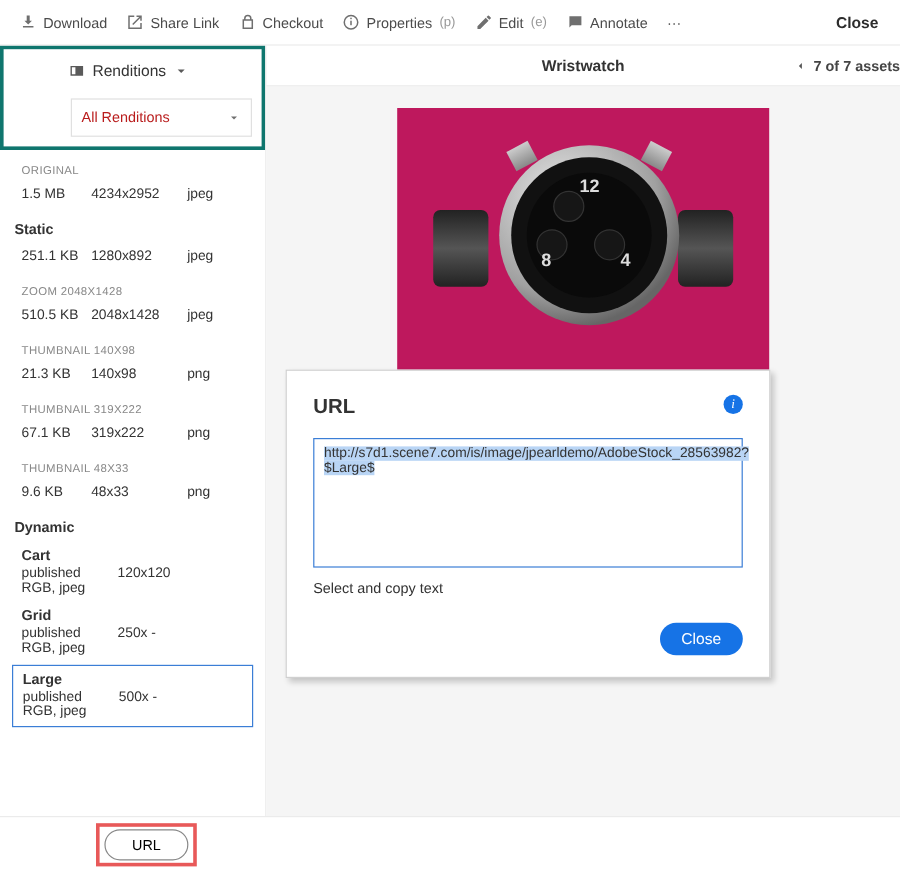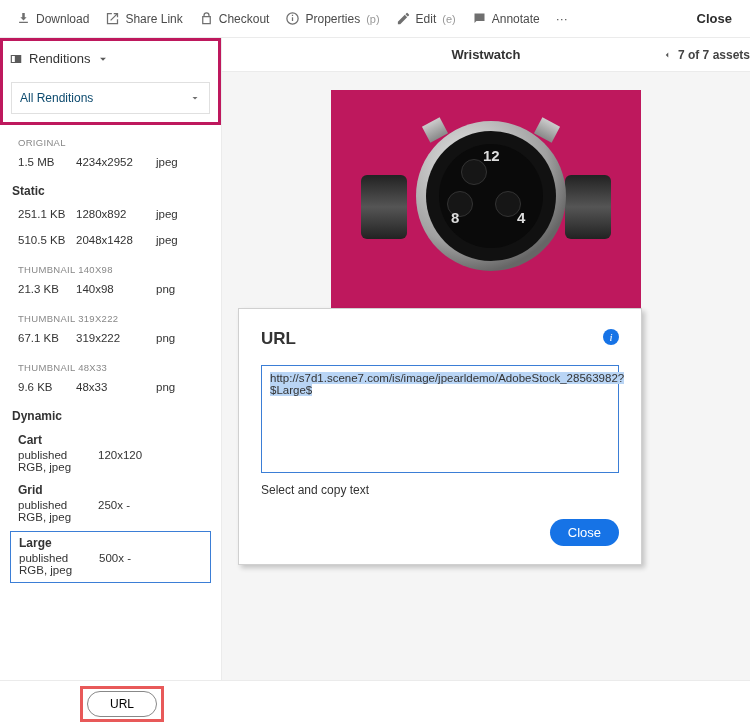--- a/index.html
+++ b/index.html
@@ -6,24 +6,24 @@
 body { width: 750px; height: 726px; background: #fff; color: #333; font-size: 13px; position: relative; overflow: hidden; }
 
 .toolbar { display: flex; align-items: center; height: 38px; border-bottom: 1px solid #ebebeb; padding: 0 8px; }
 .tb-item { display: flex; align-items: center; gap: 5px; padding: 0 8px; height: 100%; cursor: pointer; color: #4b4b4b; font-size: 12px; }
 .tb-item svg { width: 15px; height: 15px; fill: #6f6f6f; }
 .tb-item .sub { color: #999; font-size: 11px; margin-left: 1px; }
 .tb-close { margin-left: auto; font-weight: 600; color: #2c2c2c; padding: 0 10px; }
 
 .body { display: flex; height: calc(726px - 38px - 46px); }
 .sidebar { width: 222px; border-right: 1px solid #ebebeb; display: flex; flex-direction: column; overflow: hidden;}
-.highlight-box { border: 3px solid #be185d; margin-bottom: 4px;}
+.highlight-box { border: 3px solid #0f766e; margin-bottom: 4px; padding-left: 48px;}
 .renditions-head { display: flex; align-items: center; gap: 6px; padding: 10px 6px; }
 .renditions-head svg { width: 14px; height: 14px; fill:#5a5a5a; }
-.filter-box { margin: 6px 8px 8px 8px; padding: 8px 8px; border:1px solid #e0e0e0; color:#0c4a6e; display:flex; justify-content:space-between; align-items:center; font-size:12px; cursor:pointer;}
+.filter-box { margin: 6px 8px 8px 8px; padding: 8px 8px; border:1px solid #e0e0e0; color:#b91c1c; display:flex; justify-content:space-between; align-items:center; font-size:12px; cursor:pointer;}
 .filter-box svg{width:12px;height:12px;fill:#6f6f6f;}
 
 .list { overflow-y:auto; padding: 0 4px 4px 4px;}
 .sec-label { text-transform: uppercase; font-size: 9.5px; color:#888; letter-spacing:0.3px; padding: 8px 14px 4px 14px;}
 .row { display:flex; padding:4px 14px 10px 14px; font-size:11.5px;}
 .row .c1{width:58px;} .row .c2{width:80px;} .row .c3{}
 .group-title { font-weight:700; font-size:12px; padding:6px 10px 6px 8px;}
 .dyn-card { padding:4px 14px 6px 14px; font-size:11.5px;}
 .dyn-card .nm{font-weight:700; font-size:12px; margin-bottom:2px;}
 .dyn-card .line{display:flex;} .dyn-card .line .c1{width:80px;} 
@@ -138,20 +138,21 @@
         <span class="c1">1.5 MB</span>
         <span class="c2">4234x2952</span>
         <span class="c3">jpeg</span>
       </div>
       <div class="group-title">Static</div>
       <div class="row">
         <span class="c1">251.1 KB</span>
         <span class="c2">1280x892</span>
         <span class="c3">jpeg</span>
       </div>
+      <div class="sec-label">ZOOM 2048X1428</div>
       <div class="row">
         <span class="c1">510.5 KB</span>
         <span class="c2">2048x1428</span>
         <span class="c3">jpeg</span>
       </div>
       <div class="sec-label">THUMBNAIL 140X98</div>
       <div class="row">
         <span class="c1">21.3 KB</span>
         <span class="c2">140x98</span>
         <span class="c3">png</span>

